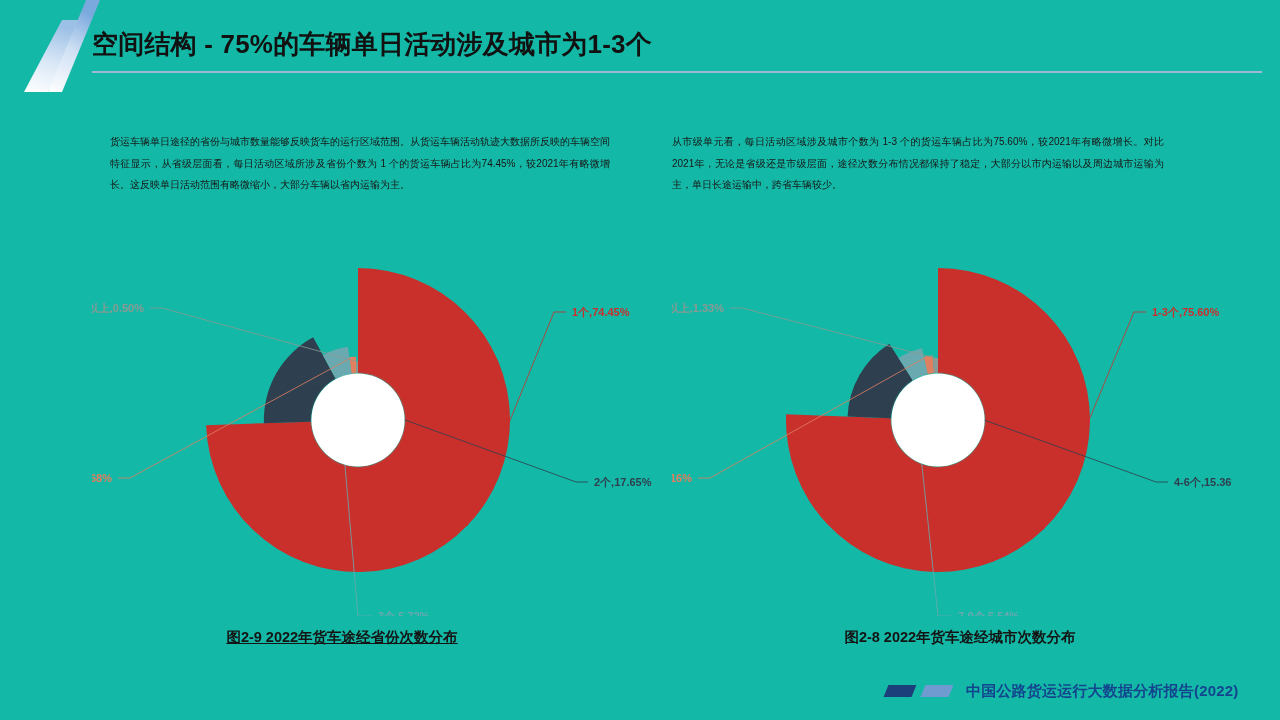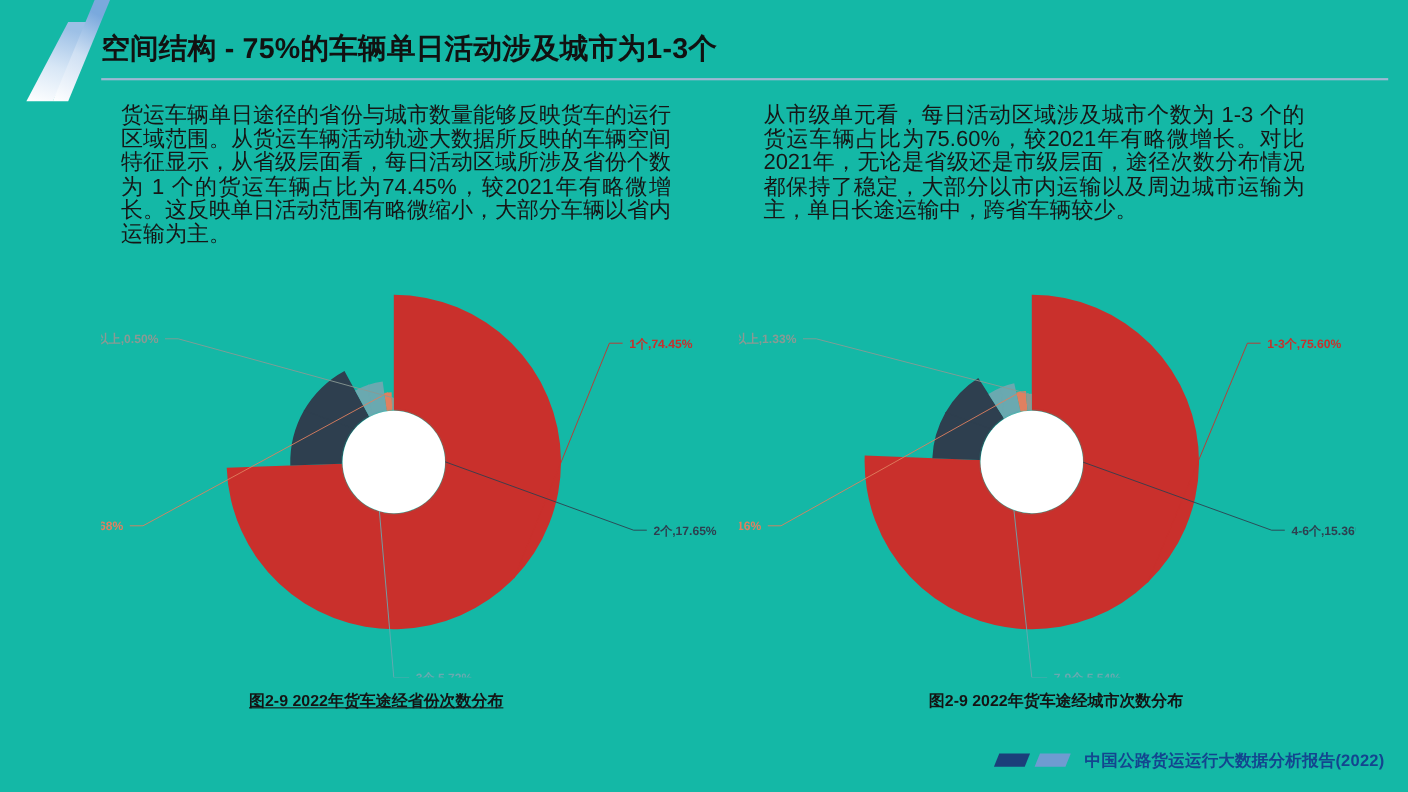--- a/index.html
+++ b/index.html
@@ -52,28 +52,29 @@
     left: 92px;
     top: 71px;
     width: 1170px;
     height: 2px;
     background: #9fb8d4;
   }
 
   
   .para {
     position: absolute;
-    font-size: 20px;
+    font-size: 10px;
     line-height: 21.5px;
     color: #161616;
     text-align: justify;
     text-justify: inter-ideograph;
+    margin-top: 36px;
   }
   .para-left  { left: 110px; top: 95px;  width: 500px; }
-  .para-right { left: 694px; top: 95px;  width: 492px; }
+  .para-right { left: 672px; top: 95px;  width: 492px; }
 
   
   .chart-wrap {
     position: absolute;
     top: 246px;
     width: 560px;
     height: 370px;
   }
   .chart-left  { left: 92px; }
   .chart-right { left: 672px; }
@@ -87,21 +88,21 @@
     font-size: 14.5px;
     font-weight: bold;
     color: #141414;
   }
   .cap-left  { left: 62px; text-decoration: underline; }
   .cap-right { left: 680px; }
 
   
   .footer {
     position: absolute;
-    left: 906px;
+    left: 886px;
     top: 679px;
     height: 24px;
     display: flex;
     align-items: center;
     gap: 9px;
   }
   .fbar {
     width: 28px;
     height: 12px;
     transform: skewX(-22deg);
@@ -195,21 +196,21 @@
         <text x="20" y="236" fill="#e08060" text-anchor="end" class="lbl">10-12个,2.16%</text>
         <path d="M 260.82402711572666 112.21198311711169 A 62.004433112631745 62.004433112631745 0 0 1 266 111.99556688736826 L 266 126 A 48 48 0 0 0 261.9930816883075 126.16753606970028 Z" fill="#8a9a94" stroke="none"></path>
         <path d="M 261.9429952094113 125.56963027057154 A 48.6 48.6 0 0 1 266 125.4 L 266 127.2 A 46.8 46.8 0 0 0 262.0932546460998 127.36334766795778 Z" fill="#8a9a94" stroke="none" opacity="0.85"></path>
         <path d="M 263.40975236303416 112.04969457058328 L 70 62 L 58 62" fill="none" stroke="#8a9a94" stroke-width="0.9" opacity="0.9"></path>
         <text x="52" y="66" fill="#8a9a94" text-anchor="end" class="lbl">13个以上,1.33%</text>
         <circle cx="266" cy="174" r="46.6" fill="#ffffff"></circle>
       </svg>
   </div>
 
   <div class="cap cap-left">图2-9 2022年货车途经省份次数分布</div>
-  <div class="cap cap-right">图2-9 2022年货车途经城市次数分布</div>
+  <div class="cap cap-right">图2-8 2022年货车途经城市次数分布</div>
 
   <div class="footer">
     <div class="fbar fbar-dark"></div>
     <div class="fbar fbar-light"></div>
     <div class="footer-text">中国公路货运运行大数据分析报告(2022)</div>
   </div>
 
 </div>
 
 </body></html>

